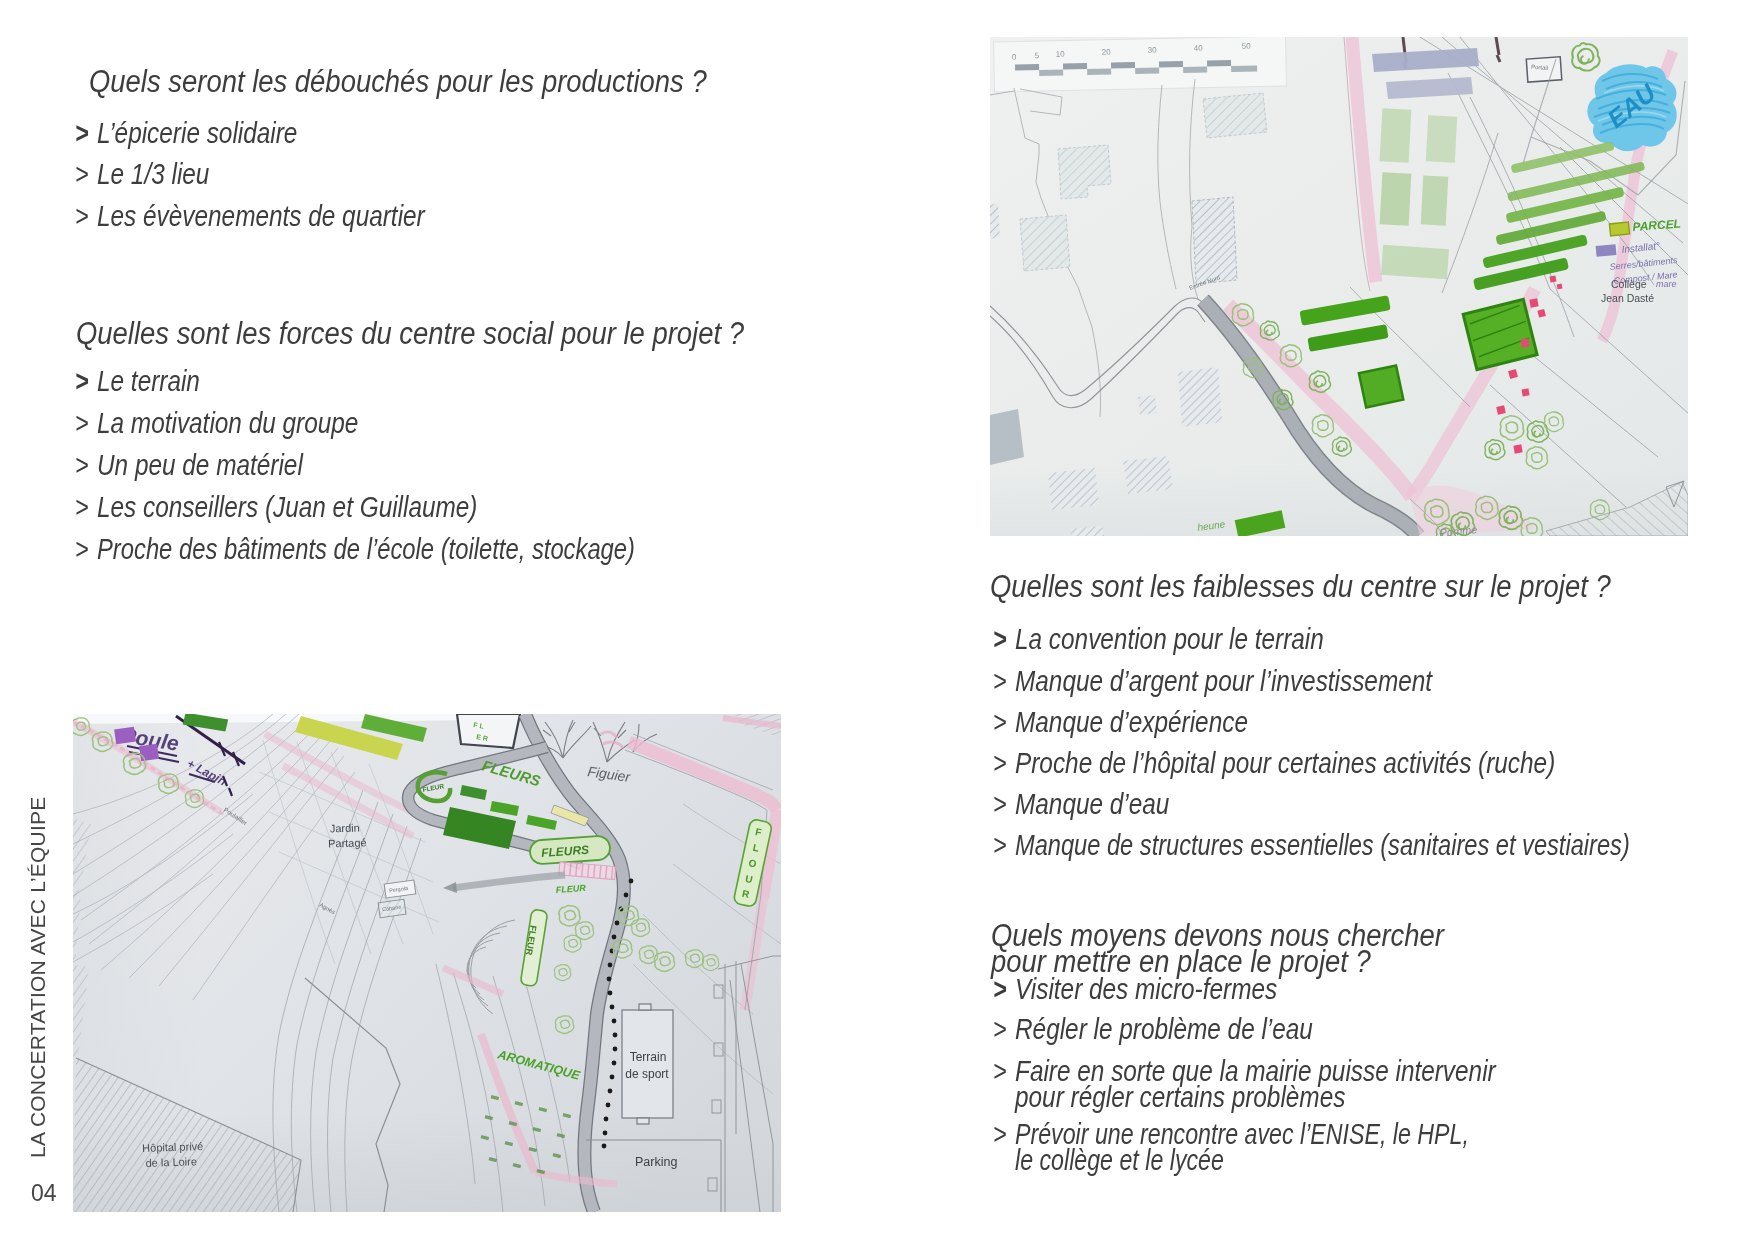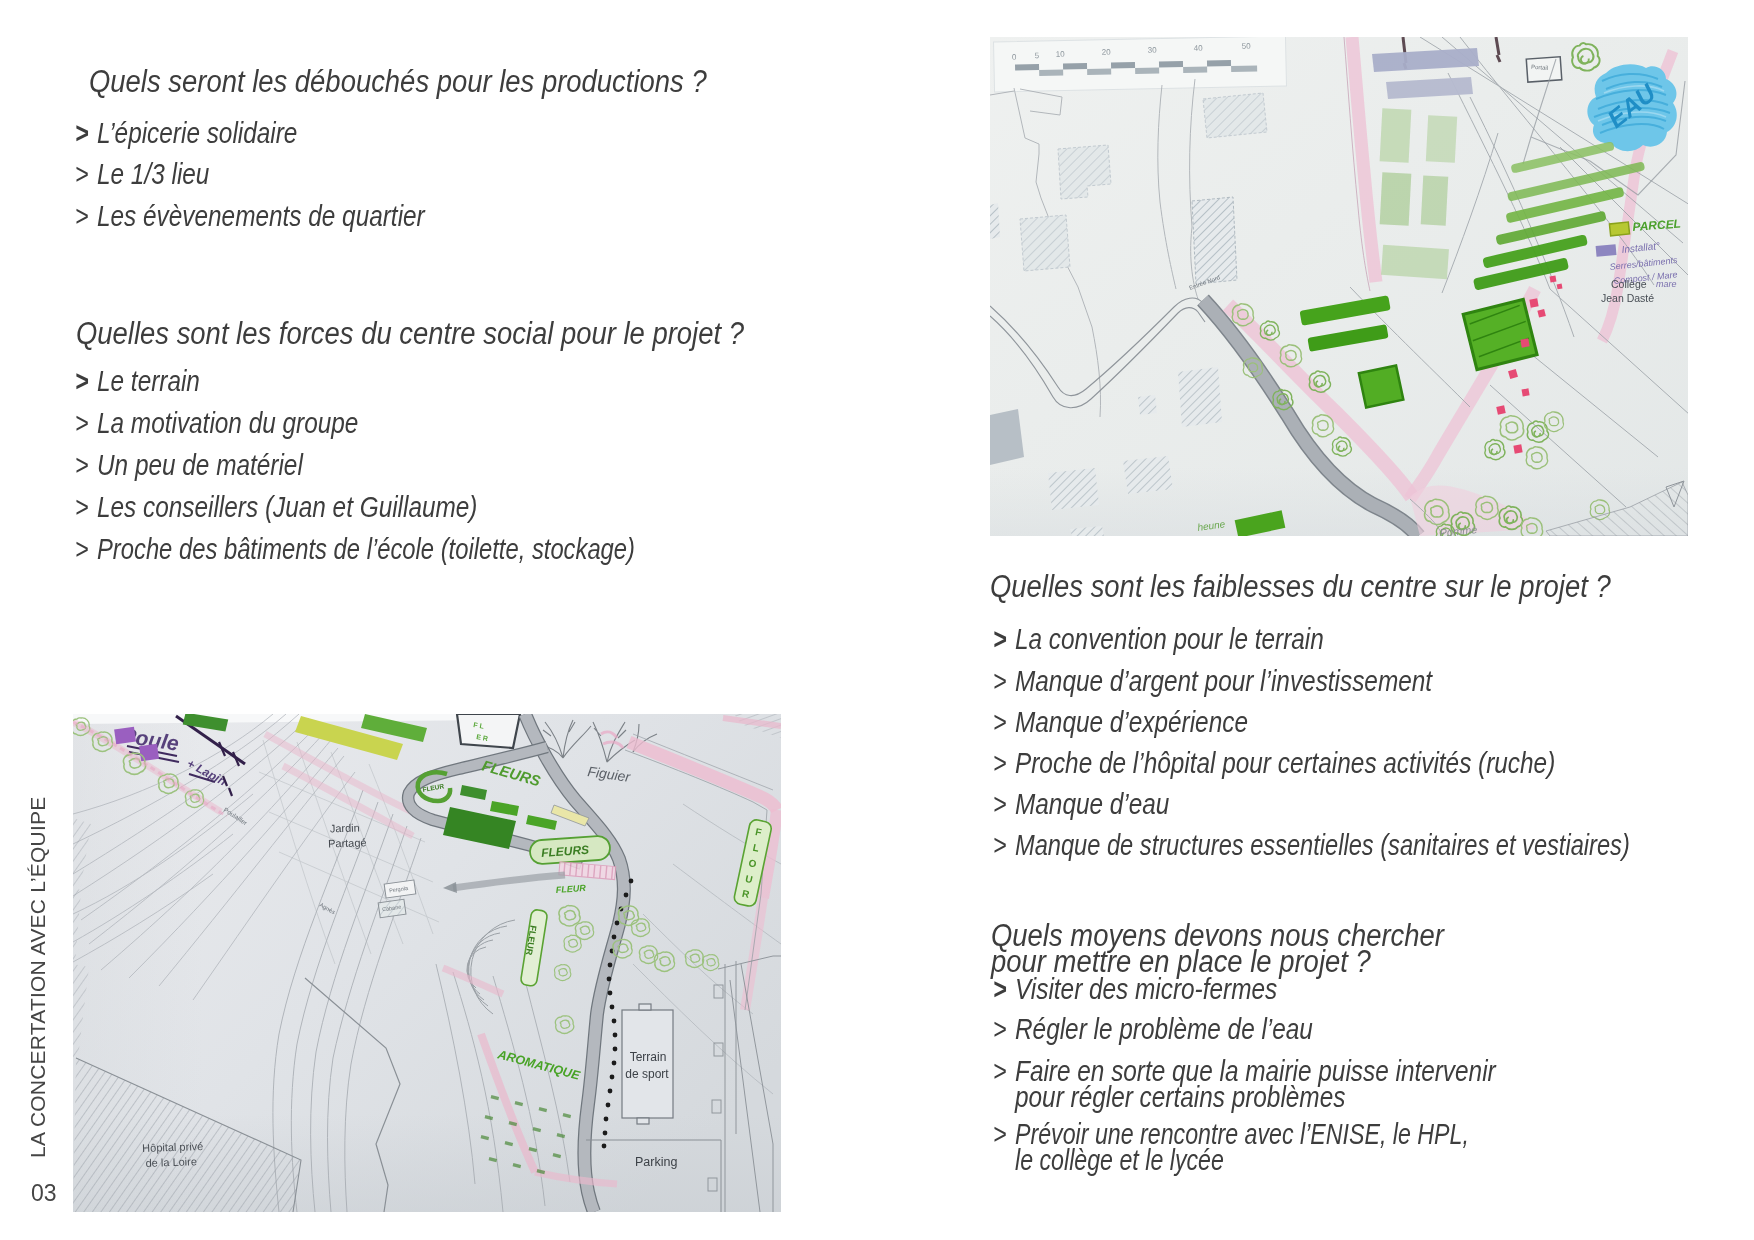--- a/index.html
+++ b/index.html
@@ -108,21 +108,21 @@
     <span class="tx" id="b17" style="left:22px;transform:scaleX(0.84);transform-origin:0 0;">Faire en sorte que la mairie puisse intervenir<br>pour régler certains problèmes</span>
   </div>
 
 <div class="t b" style="left:993px;top:1121px;line-height:26px;">
     <span class="mk">&gt;</span>
     <span class="tx" id="b18" style="left:22px;transform:scaleX(0.80);transform-origin:0 0;">Prévoir une rencontre avec l’ENISE, le HPL,<br>le collège et le lycée</span>
   </div>
 
 <div style="position:absolute;left:26px;top:1158px;transform-origin:0 0;transform:rotate(-90deg);font-size:21px;letter-spacing:0.2px;color:#454545;white-space:nowrap;">LA CONCERTATION AVEC L’ÉQUIPE</div>
 
-<div style="position:absolute;left:31px;top:1180px;font-size:23px;color:#454545;">03</div>
+<div style="position:absolute;left:31px;top:1180px;font-size:23px;color:#454545;">04</div>
 
 <svg id="p1" style="position:absolute;left:73px;top:714px;" width="708" height="498" viewBox="0 0 708 498">
 <defs>
 <linearGradient id="qgrad" x1="0" y1="0" x2="1" y2="0.7">
  <stop offset="0" stop-color="#eaebee"></stop>
         <stop offset="0.5" stop-color="#e0e3e7"></stop>
         <stop offset="1" stop-color="#d5d9dd"></stop>
 </linearGradient>
 <linearGradient id="qsh" x1="0" y1="0" x2="0" y2="1">
  <stop offset="0" stop-color="#c9ced3" stop-opacity="0"></stop>

